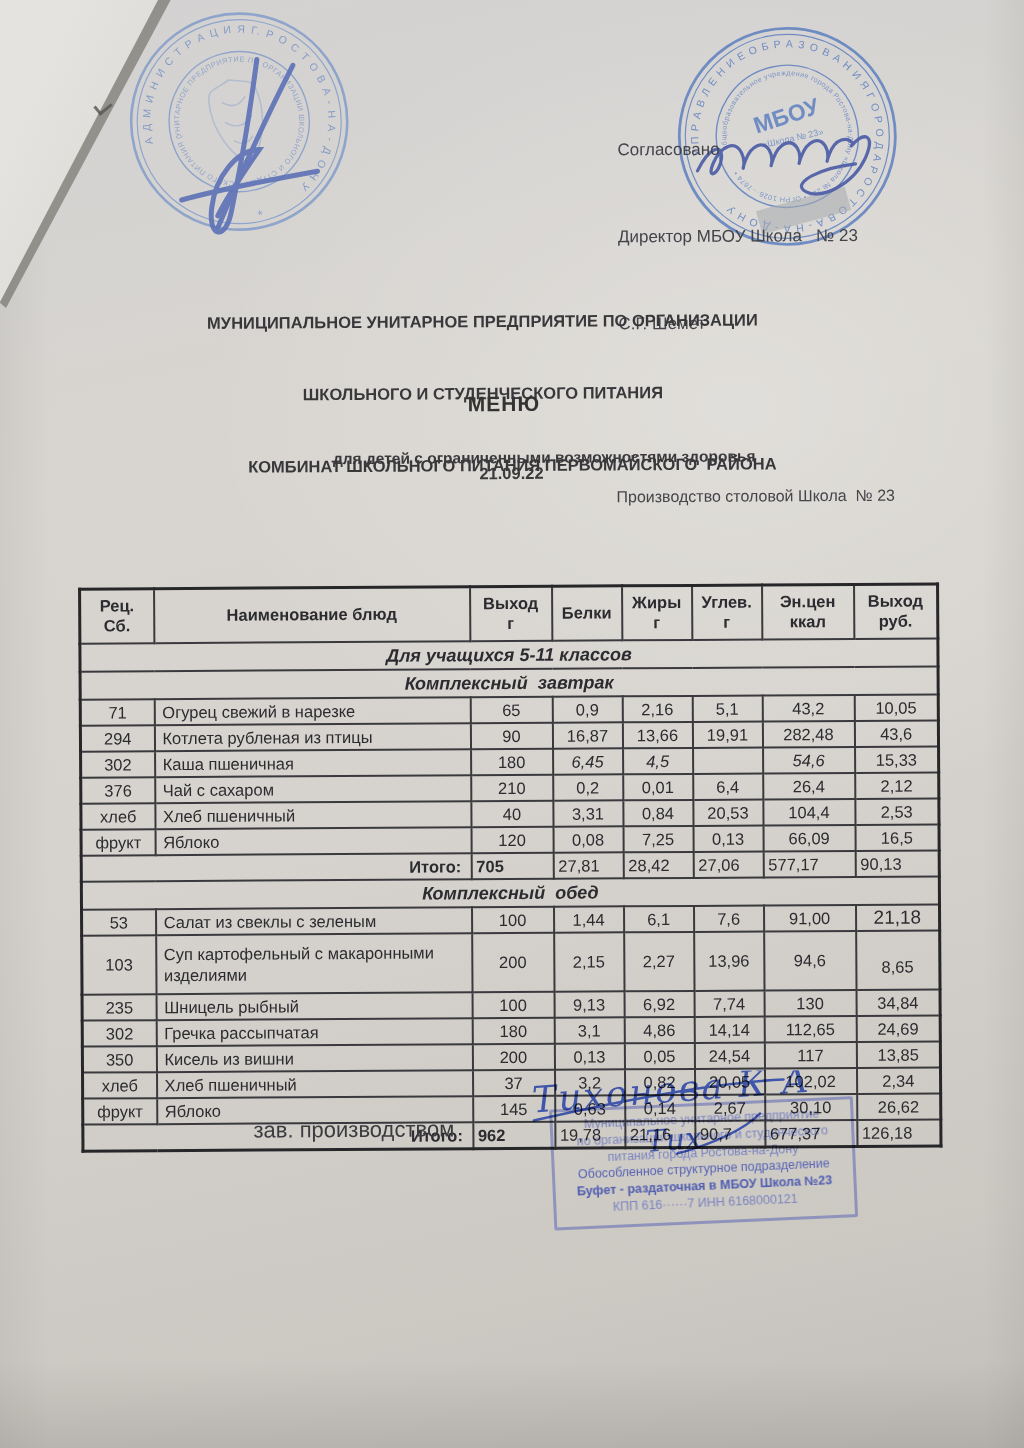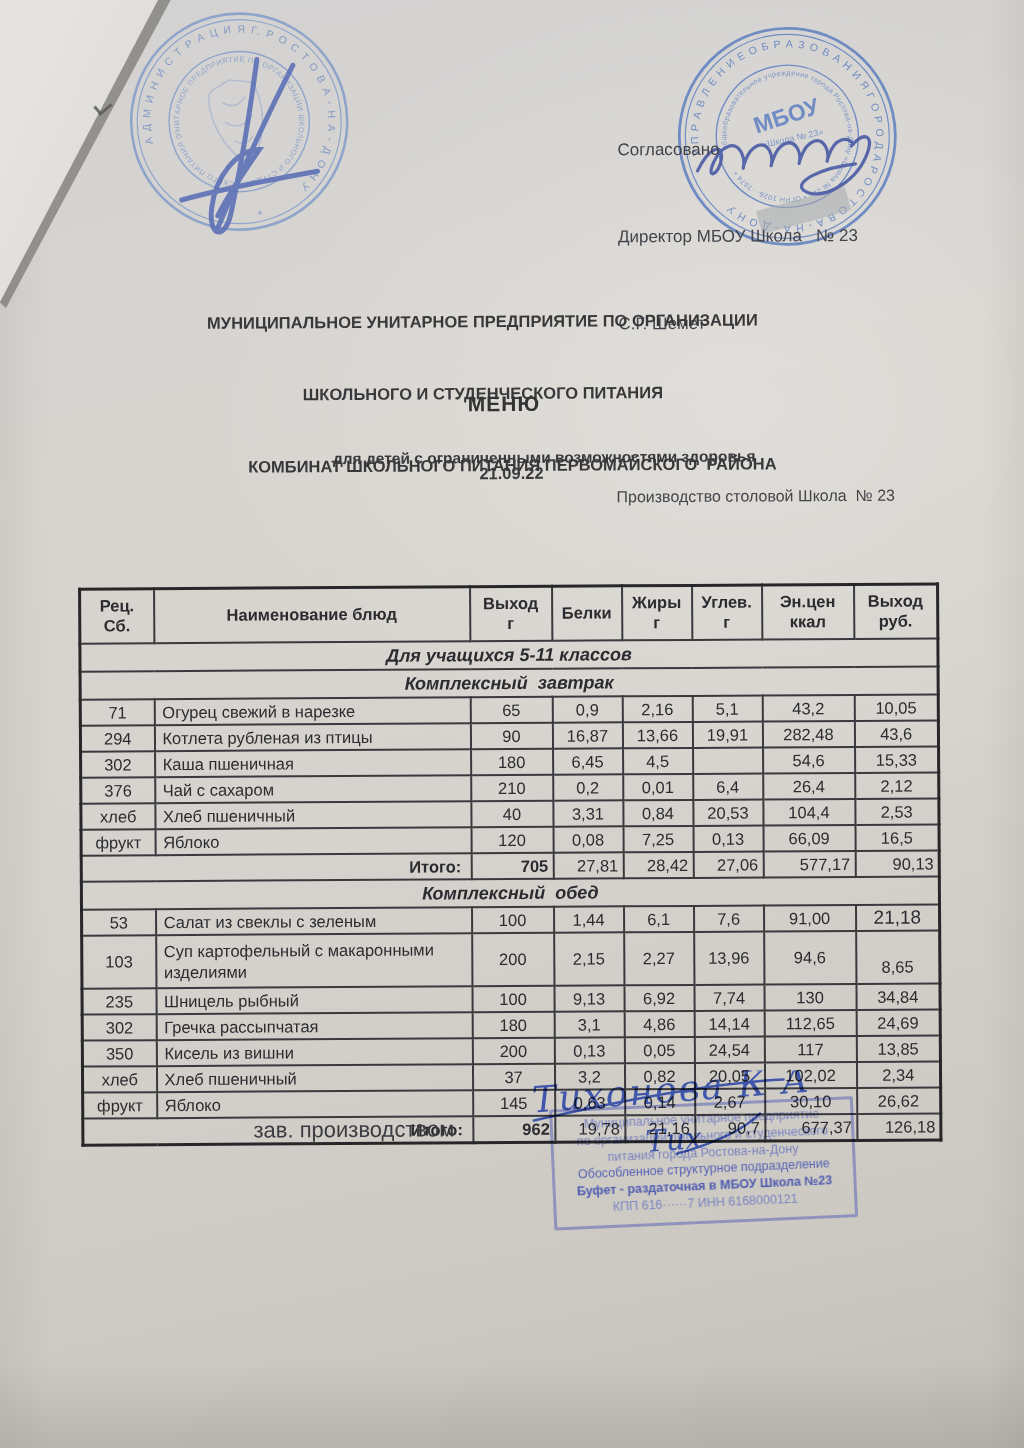--- a/index.html
+++ b/index.html
@@ -43,24 +43,24 @@
     table-layout:fixed;border:3px solid #27272a;font-size:16.5px;color:#2c2c30;}
   table.menu th,table.menu td{border:2px solid #3a3a3e;padding:1px 4px;overflow:hidden;}
   table.menu thead th{font-weight:bold;height:48px;vertical-align:middle;line-height:1.2;
     font-size:16.5px;padding:2px;}
   .band td{border-top:3px solid #232326;border-bottom:3px solid #232326;
     font-weight:bold;font-style:italic;font-size:18px;text-align:center;height:24px;white-space:pre;}
   .drow td{height:22px;text-align:center;}
   .drow td.c1{text-align:left;padding-left:7px;}
   .drow.tall td{height:44px;}
   .drow.tall td.c1{line-height:1.25;}
-  .drow.tall td.c7{vertical-align:bottom;padding-bottom:6px;}
-  td.em{border-radius:9px;}
+  .drow.tall td.c7{vertical-align:bottom;padding-bottom:12px;}
+  td.em{font-style:italic;border-radius:9px;}
   td.sm{font-size:19px;text-align:center;}
-  .trow td{height:22px;text-align:right;}
+  .trow td{height:22px;text-align:left;}
   .trow td.tlabel{text-align:right;font-weight:bold;padding-right:9px;}
   .trow td.bold{font-weight:bold;}
 
   
   .stamp{position:absolute;mix-blend-mode:multiply;}
   .rect-stamp{position:absolute;left:548px;top:1104px;width:298px;height:110px;
     transform:rotate(-2.2deg);border:3px solid rgba(92,102,180,.55);border-radius:2px;
     text-align:center;color:#5763b4;font-size:12.5px;line-height:16.8px;padding-top:5px;
     filter:blur(.35px);mix-blend-mode:multiply;}
   .rect-stamp .b{font-weight:bold;color:#4f5cb0;}

